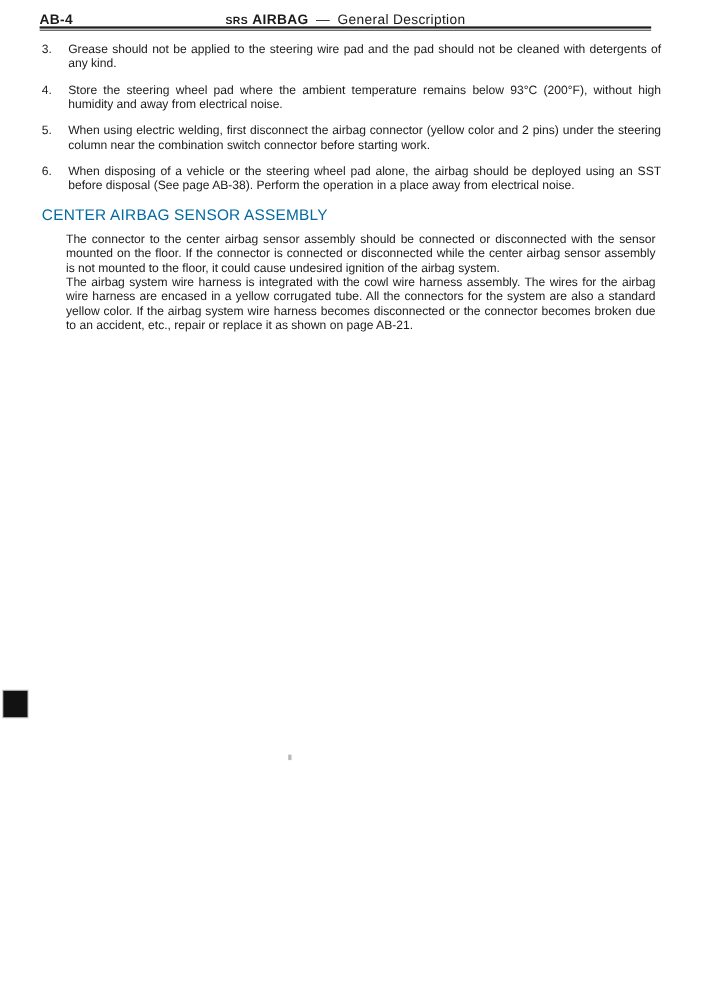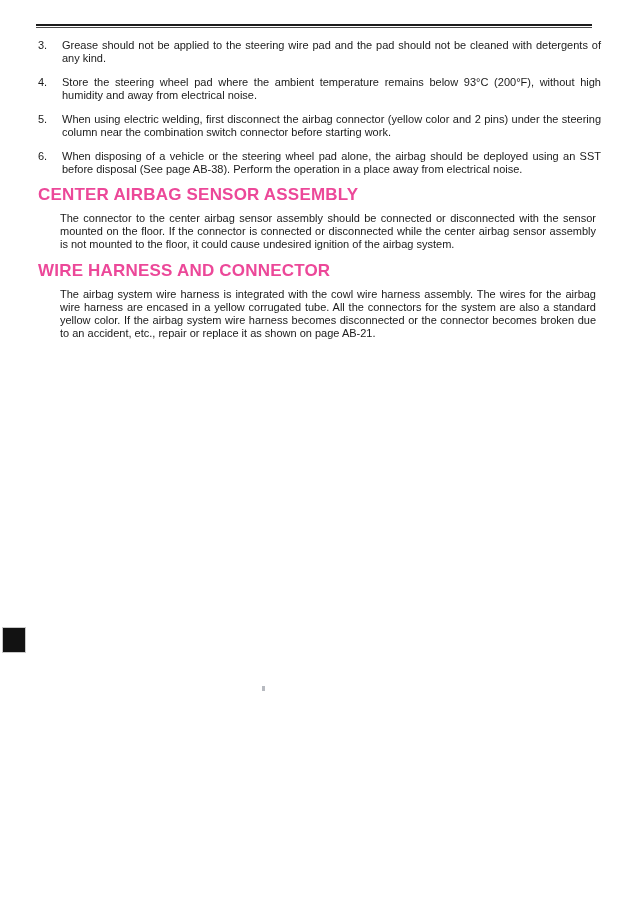--- a/index.html
+++ b/index.html
@@ -67,24 +67,24 @@
   }
   .num-item .num {
     flex: none; width: 24px;
     font-weight: normal;
   }
   .num-item .itext {
     flex: 1;
     text-align: justify;
   }
   .section-heading {
-    font-size: 17px;
-    font-weight: bold;
+    font-size: 14px;
+    font-weight: normal;
     letter-spacing: 0.2px;
-    color: #ec4899;
+    color: #0369a1;
     margin: 9px 0 9px 0;
     line-height: 16px;
   }
   .section-body {
     margin-left: 22px;
     width: 536px;
     text-align: justify;
   }
   .section-body + .section-heading { margin-top: 12px; }
 
@@ -101,20 +101,29 @@
     left: 262px; top: 686px;
     width: 3px; height: 5px;
     background: #b7bac0;
   }
 </style>
 </head>
 <body>
 
 <div class="page">
 
+  <div class="header-row">
+    <span class="page-number">AB-4</span>
+    <span class="header-title">
+      <span class="srs">SRS</span>
+      <span class="main">AIRBAG</span>
+      <span class="sep">—</span>
+      <span class="sub">General Description</span>
+    </span>
+  </div>
   <div class="rule-thick"></div>
   <div class="rule-thin"></div>
 
   <div class="content">
 
     <div class="num-list">
       <div class="num-item">
         <span class="num">3.</span>
         <span class="itext">Grease should not be applied to the steering wire pad and the pad should not be cleaned with detergents of any kind.</span>
       </div>
@@ -128,21 +137,20 @@
       </div>
       <div class="num-item">
         <span class="num">6.</span>
         <span class="itext">When disposing of a vehicle or the steering wheel pad alone, the airbag should be deployed using an SST before disposal (See page AB-38). Perform the operation in a place away from electrical noise.</span>
       </div>
     </div>
 
     <div class="section-heading">CENTER AIRBAG SENSOR ASSEMBLY</div>
     <div class="section-body">The connector to the center airbag sensor assembly should be connected or disconnected with the sensor mounted on the floor. If the connector is connected or disconnected while the center airbag sensor assembly is not mounted to the floor, it could cause undesired ignition of the airbag system.</div>
 
-    <div class="section-heading">WIRE HARNESS AND CONNECTOR</div>
     <div class="section-body">The airbag system wire harness is integrated with the cowl wire harness assembly. The wires for the airbag wire harness are encased in a yellow corrugated tube. All the connectors for the system are also a standard yellow color. If the airbag system wire harness becomes disconnected or the connector becomes broken due to an accident, etc., repair or replace it as shown on page AB-21.</div>
 
   </div>
 
   <div class="ink-block"></div>
   <div class="scan-speck"></div>
 
 </div>
 
 </body></html>

